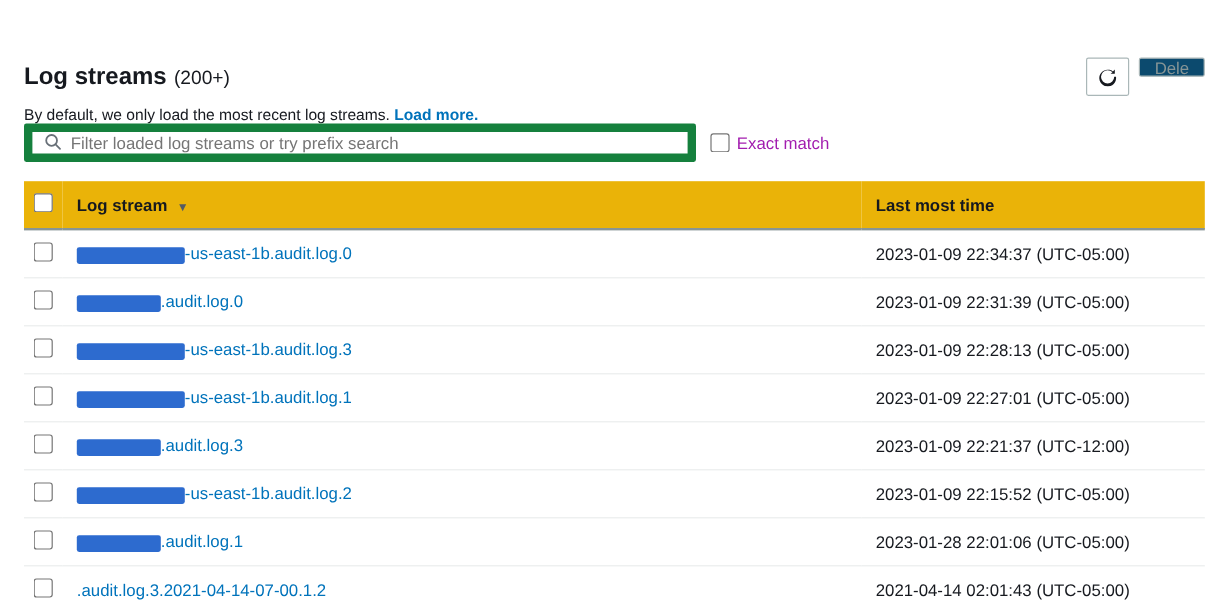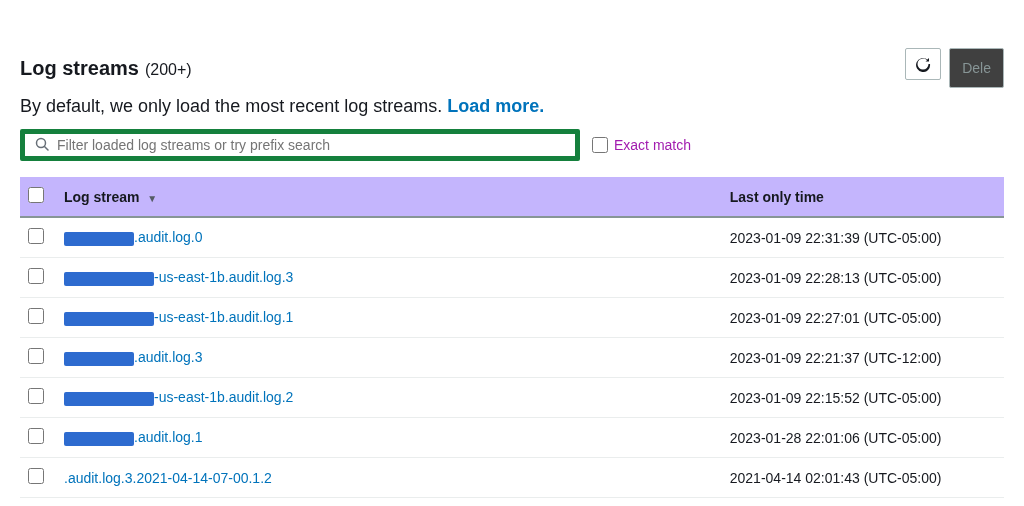--- a/index.html
+++ b/index.html
@@ -43,49 +43,48 @@
       background: #fff;
       border-radius: 2px;
       cursor: pointer;
       display: flex;
       align-items: center;
       justify-content: center;
       font-size: 16px;
       color: #16191f;
     }
     .btn-delete {
-      height: 40px;
+      height: 16px;
       padding: 0 12px;
       border: 1px solid #aab7b8;
-      background: #404040;
+      background: #0c4a6e;
       border-radius: 2px;
       cursor: pointer;
       font-size: 14px;
       color: #879596;
     }
     .subtitle {
-      font-size: 18px;
-      color: #16191f;
-      margin-bottom: 12px;
+      font-size: 13px;
+      color: #16191f;
     }
     .subtitle a {
       color: #0073bb;
       text-decoration: none;
       font-weight: 600;
     }
     .search-row {
       display: flex;
       align-items: center;
       gap: 12px;
       margin-bottom: 16px;
     }
     .search-box {
       display: flex;
       align-items: center;
-      border: 5px solid #15803d;
+      border: 7px solid #15803d;
       border-radius: 2px;
       padding: 0 10px;
       height: 32px;
       width: 560px;
       background: #fff;
     }
     .search-box input {
       border: none;
       outline: none;
       font-size: 14px;
@@ -118,21 +117,21 @@
     }
     thead tr {
       border-bottom: 2px solid #879596;
     }
     thead th {
       padding: 10px 12px;
       text-align: left;
       font-weight: 700;
       font-size: 14px;
       color: #16191f;
-      background: #c4b5fd;
+      background: #eab308;
     }
     thead th.col-checkbox {
       width: 36px;
       padding: 10px 8px;
     }
     thead th.col-stream {
       width: 70%;
     }
     thead th.col-time {
       width: 30%;
@@ -229,25 +228,31 @@
     <tr>
       <th class="col-checkbox">
         <input type="checkbox" style="">
       </th>
       <th class="col-stream">
         <span>Log stream</span>
         <span class="sort-icon">▼</span>
       </th>
       <td class="col-divider"></td>
       <th class="col-time">
-        <span>Last only time</span>
+        <span>Last most time</span>
       </th>
     </tr>
   </thead>
   <tbody id="table-body">
+  <tr>
+        <td class="col-checkbox"><input type="checkbox" style=""></td>
+        <td><a class="stream-link" href="#"><span class="redacted" style="width: 90px;">&nbsp;&nbsp;&nbsp;&nbsp;&nbsp;&nbsp;&nbsp;&nbsp;&nbsp;&nbsp;&nbsp;&nbsp;</span>-us-east-1b.audit.log.0</a></td>
+        <td style="width: 1px; background: rgb(234, 237, 237); padding: 0px;"></td>
+        <td class="time-cell">2023-01-09 22:34:37 (UTC-05:00)</td>
+      </tr>
       <tr>
         <td class="col-checkbox"><input type="checkbox" style=""></td>
         <td><a class="stream-link" href="#"><span class="redacted" style="width: 70px;">&nbsp;&nbsp;&nbsp;&nbsp;&nbsp;&nbsp;&nbsp;&nbsp;&nbsp;&nbsp;&nbsp;&nbsp;</span>.audit.log.0</a></td>
         <td style="width: 1px; background: rgb(234, 237, 237); padding: 0px;"></td>
         <td class="time-cell">2023-01-09 22:31:39 (UTC-05:00)</td>
       </tr>
       <tr>
         <td class="col-checkbox"><input type="checkbox" style=""></td>
         <td><a class="stream-link" href="#"><span class="redacted" style="width: 90px;">&nbsp;&nbsp;&nbsp;&nbsp;&nbsp;&nbsp;&nbsp;&nbsp;&nbsp;&nbsp;&nbsp;&nbsp;</span>-us-east-1b.audit.log.3</a></td>
         <td style="width: 1px; background: rgb(234, 237, 237); padding: 0px;"></td>

